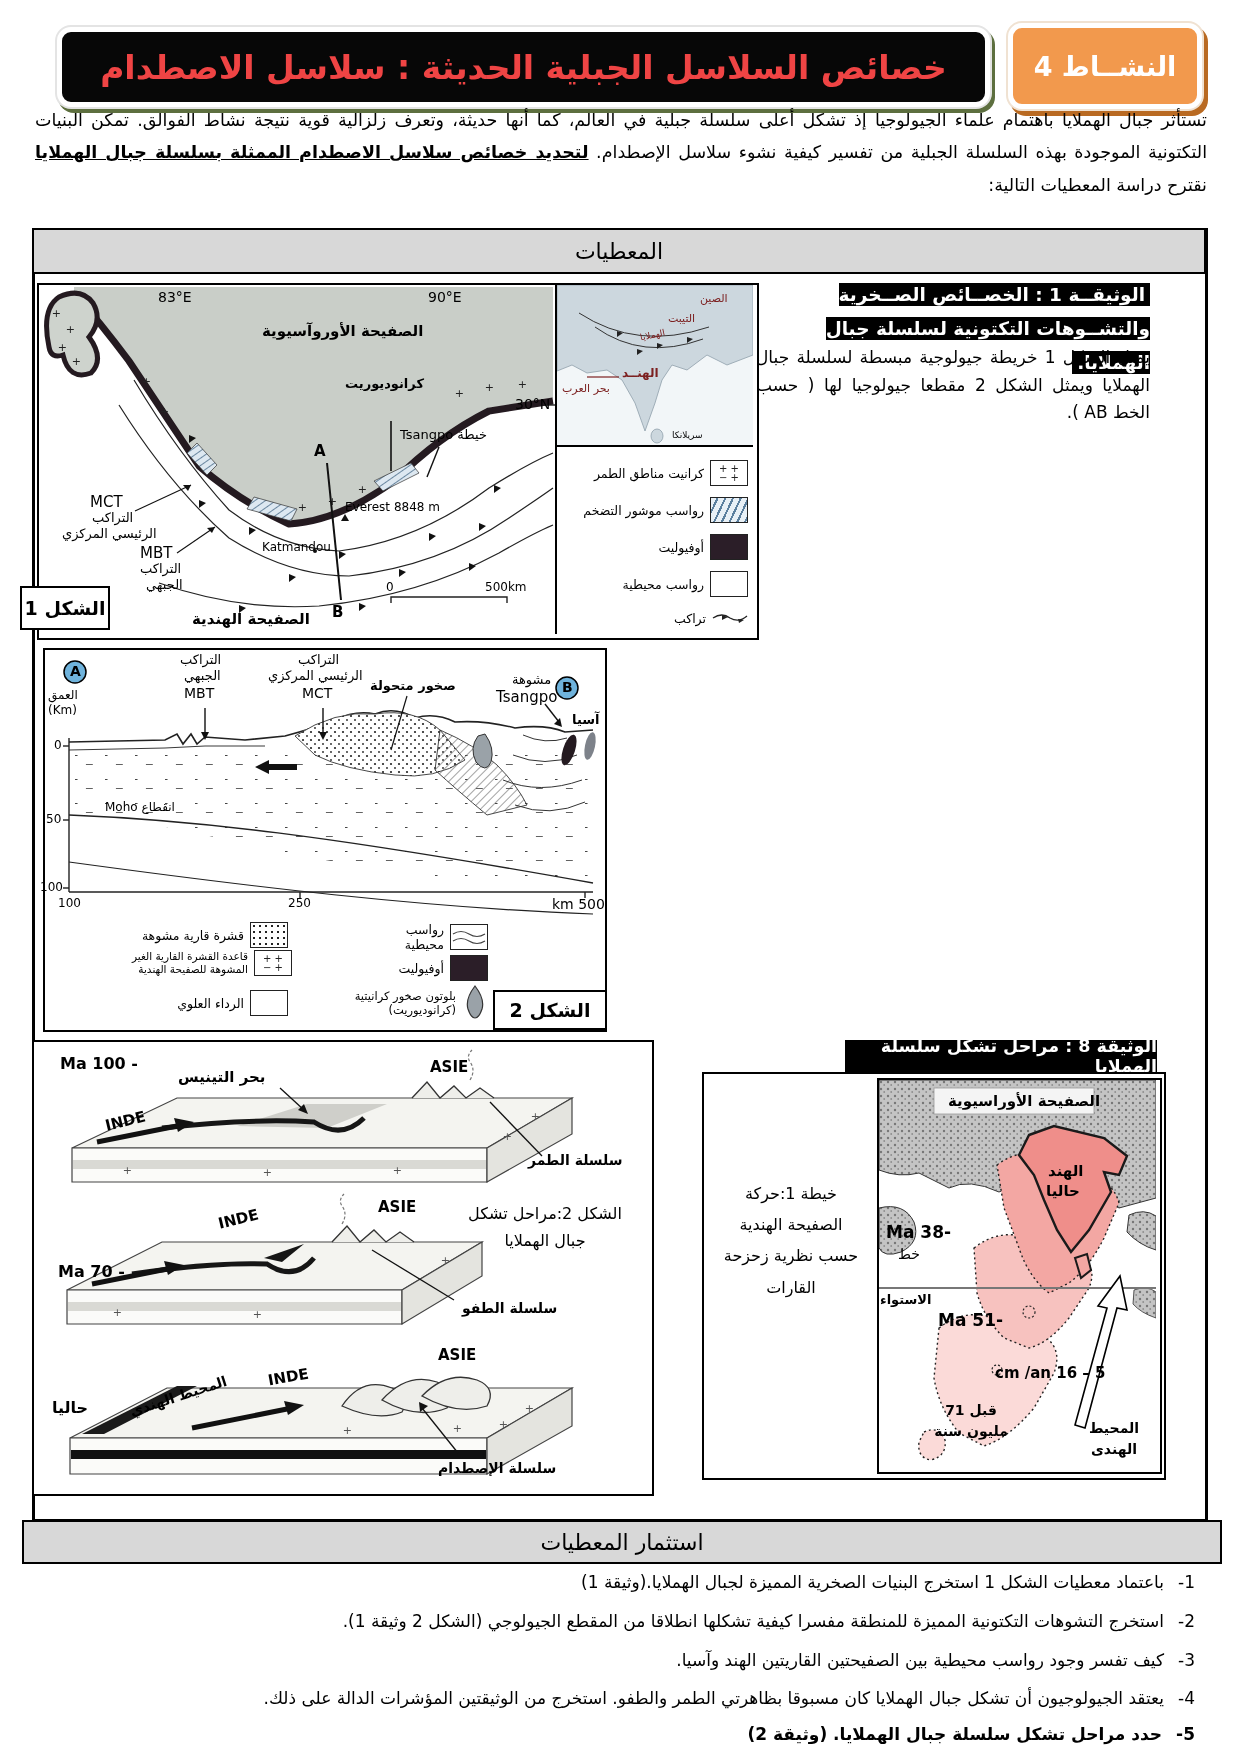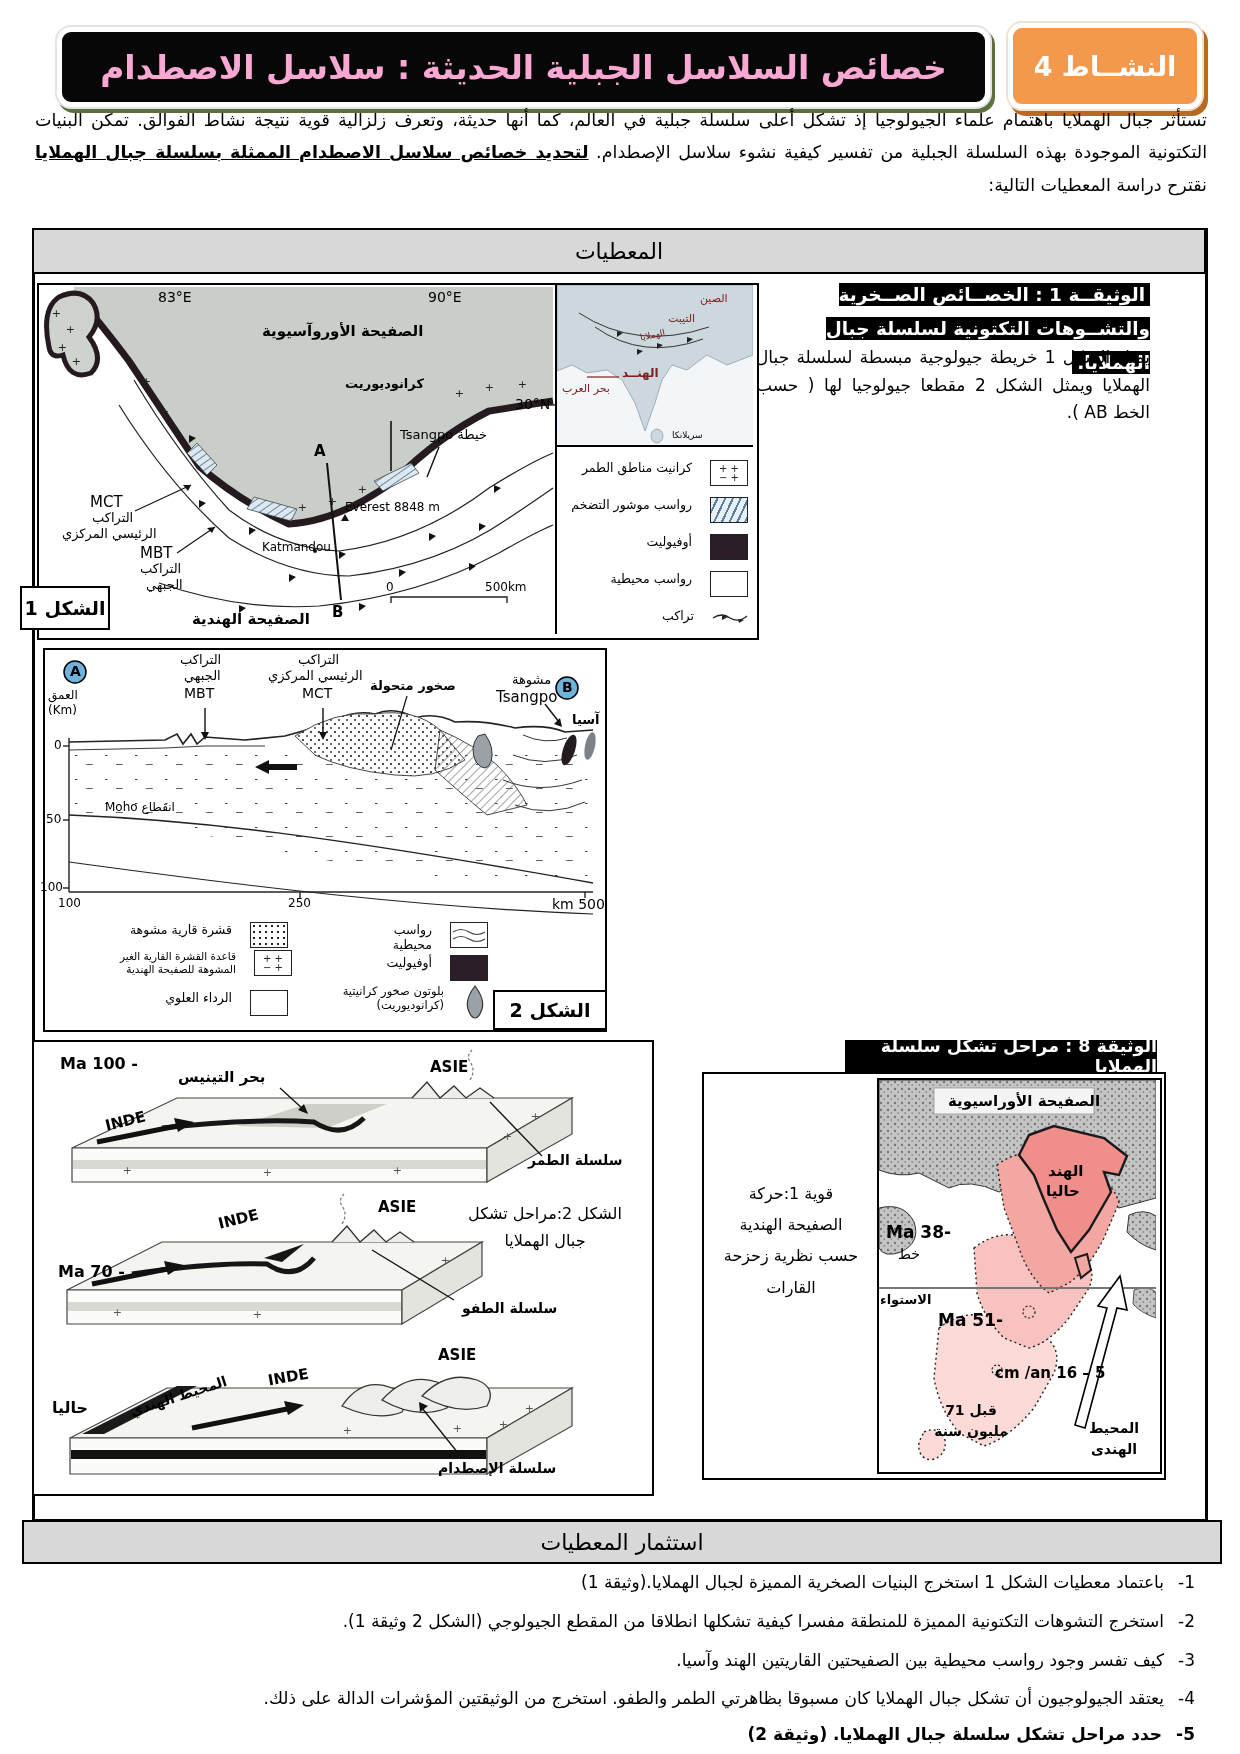--- a/index.html
+++ b/index.html
@@ -4,41 +4,41 @@
 <style>
   html,body{margin:0;padding:0}
   body{width:1240px;height:1754px;position:relative;background:#fff;
        font-family:"DejaVu Sans",sans-serif;color:#000;direction:rtl;overflow:hidden}
   .abs{position:absolute}
   .ctr{text-align:center}
   
   .title-box{background:#070707;border:5px solid #fff;border-radius:14px;
              box-shadow:0 0 0 2px #e4e4e4,3px 4px 0 2px #5d6f3f;
              display:flex;align-items:center;justify-content:center}
-  .title-box span{color:#f9a8d4;font-weight:bold;font-size:33px}
+  .title-box span{color:#ef4444;font-weight:bold;font-size:33px}
   .badge{background:#F2994D;border:5px solid #fff;border-radius:14px;
          box-shadow:0 0 0 2px #f0e2d2,4px 5px 0 2px #b96a22;
          display:flex;align-items:center;justify-content:center}
   .badge span{color:#fff;font-weight:bold;font-size:27px}
   .intro{font-size:17.5px;line-height:1.85;text-align:justify}
   .intro b{text-decoration:underline}
   
   .frame{border:3px solid #000}
   .graybar{background:#d8d8d8;border:2px solid #000;display:flex;align-items:center;justify-content:center;
            font-size:22px;font-weight:500}
   .fig-frame{border:2px solid #000;background:#fff}
   .figtag{background:#fff;border:2px solid #000;font-weight:bold;font-size:19px;
           display:flex;align-items:center;justify-content:center;z-index:5}
   .hl{background:#000;color:#fff;padding:1px 5px;line-height:1.8}
   .doc-title{font-size:18.5px;font-weight:bold;text-align:right;line-height:1.85}
   .doc-desc{font-size:17px;line-height:1.62;text-align:justify}
   .lbl{position:absolute;white-space:nowrap;font-size:13px;line-height:1.25}
   .red{color:#7c2020}
   
-  .lgrow{position:absolute;display:flex;gap:18px;direction:rtl}
+  .lgrow{position:absolute;display:flex;align-items:center;gap:6px;direction:rtl}
   .lgrow .txt{font-size:12.5px;line-height:1.2;text-align:right}
   .sw{width:36px;height:24px;border:1px solid #222;background:#fff;flex:none;
       display:flex;align-items:center;justify-content:center;overflow:hidden}
   .sw-plus::before{content:"+ +\A+ \2212";white-space:pre;font-size:10px;line-height:9px;color:#222}
   .sw-hatchblue{background:repeating-linear-gradient(115deg,#e8f0f6 0 5px,#5b7f9e 5px 7px)}
   .sw-dark{background:#2b1e28}
   .sw-speckle{background-image:radial-gradient(circle,#222 1px,transparent 1.4px);background-size:6px 6px}
   .qrow{position:absolute;right:45px;left:40px;font-size:17px;text-align:right}
   .qrow.bold{font-weight:bold}
   .qnum{display:inline-block;margin-left:14px}
@@ -415,21 +415,21 @@
 <span class="lbl" style="left:268px;top:1368px;font-weight:bold;font-size:15px;transform:rotate(-10deg)">INDE</span>
 <span class="lbl" style="left:438px;top:1346px;font-weight:bold;font-size:15px">ASIE</span>
 <span class="lbl" style="left:438px;top:1460px;font-weight:bold;font-size:14px">سلسلة الإصطدام</span>
 
 <div class="abs ctr" style="left:455px;top:1200px;width:180px;font-size:16px;line-height:1.7">
   <span>الشكل 2:مراحل تشكل جبال الهملايا</span>
 </div>
 
 <div class="abs fig-frame" style="left:702px;top:1072px;width:460px;height:404px;border-width:2.5px"></div>
 <div class="abs ctr" style="left:712px;top:1178px;width:158px;font-size:16px;line-height:1.95">
-  <div>قوية 1:حركة</div>
+  <div>خيطة 1:حركة</div>
   <div>الصفيحة الهندية</div>
   <div>حسب نظرية زحزحة</div>
   <div>القارات</div>
 </div>
 
 <div class="abs fig-frame" style="left:877px;top:1078px;width:281px;height:392px"></div>
 <svg class="abs" style="left:879px;top:1080px" width="277" height="388" viewBox="0 0 277 388">
   <defs>
     <pattern id="d2s" width="7" height="7" patternUnits="userSpaceOnUse">
       <rect width="7" height="7" fill="#c4c4c4"></rect>

